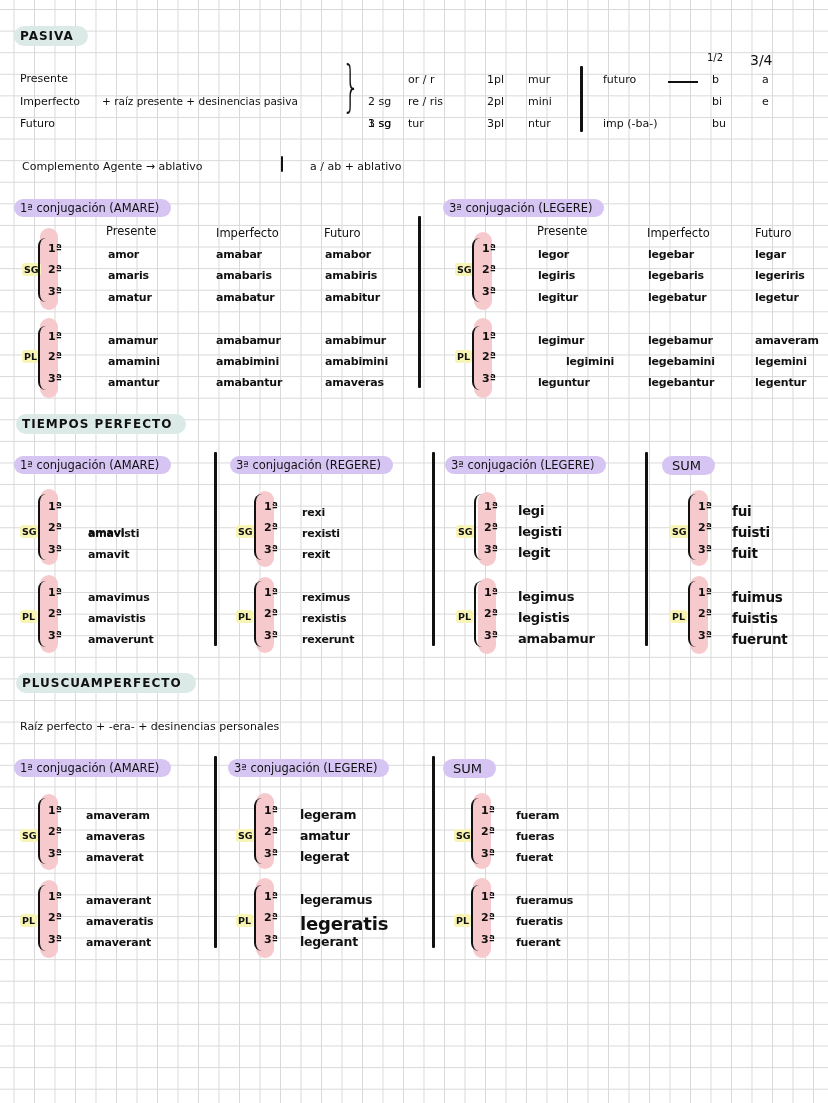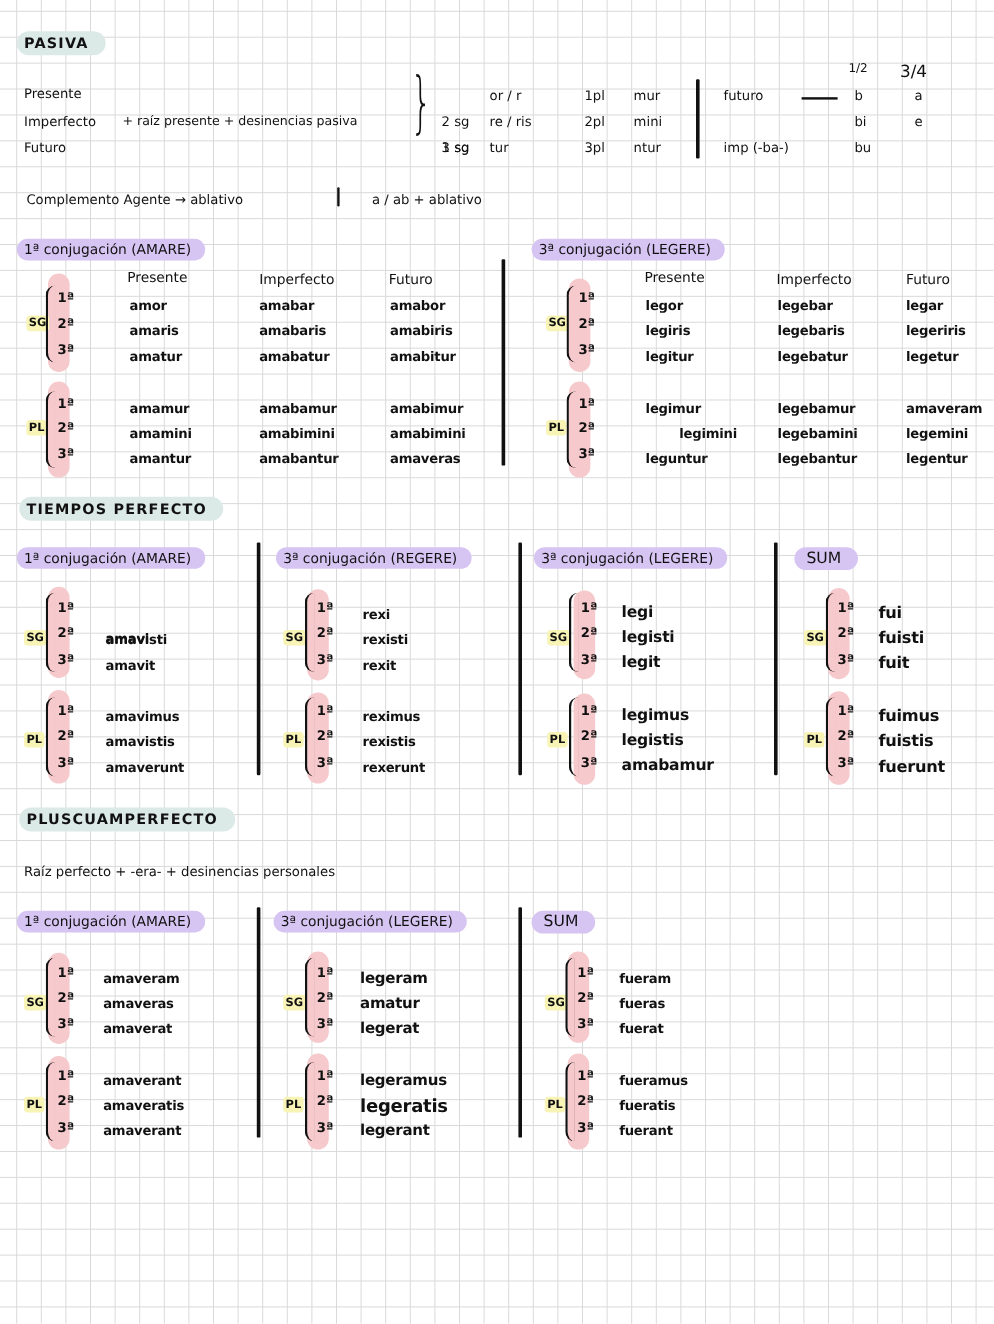--- a/index.html
+++ b/index.html
@@ -270,21 +270,21 @@
 <div class="pnum" style="left:264px;top:804px;">1ª</div>
 <div class="pnum" style="left:264px;top:825px;">2ª</div>
 <div class="pnum" style="left:264px;top:847px;">3ª</div>
 <div class="pnum" style="left:264px;top:890px;">1ª</div>
 <div class="pnum" style="left:264px;top:911px;">2ª</div>
 <div class="pnum" style="left:264px;top:933px;">3ª</div>
 <div class="row-text" style="left:300px;top:807px;font-size:12.5px;">legeram</div>
 <div class="row-text" style="left:300px;top:828px;font-size:12.5px;">amatur</div>
 <div class="row-text" style="left:300px;top:849px;font-size:12.5px;">legerat</div>
 <div class="row-text" style="left:300px;top:892px;font-size:12.5px;">legeramus</div>
-<div class="row-text" style="left:300px;top:913px;font-size:15px;">legeratis</div>
+<div class="row-text" style="left:300px;top:913px;font-size:18px;">legeratis</div>
 <div class="row-text" style="left:300px;top:934px;font-size:12.5px;">legerant</div>
 <div class="vline" style="left:432px;top:756px;height:192px;"></div>
 
 <div class="conj-pill" style="left:443px;top:759px;font-size:13px;padding:2px 14px 2px 10px;">SUM</div>
 <div class="pink-bar" style="left:473px;top:793px;height:76px;"></div>
 <div class="pink-bar" style="left:473px;top:878px;height:80px;"></div>
 <div class="tag" style="left:454px;top:829px;">SG</div>
 <div class="tag" style="left:454px;top:914px;">PL</div>
 <div class="brace" style="left:471px;top:798px;height:66px;"></div>
 <div class="brace" style="left:471px;top:885px;height:66px;"></div>

